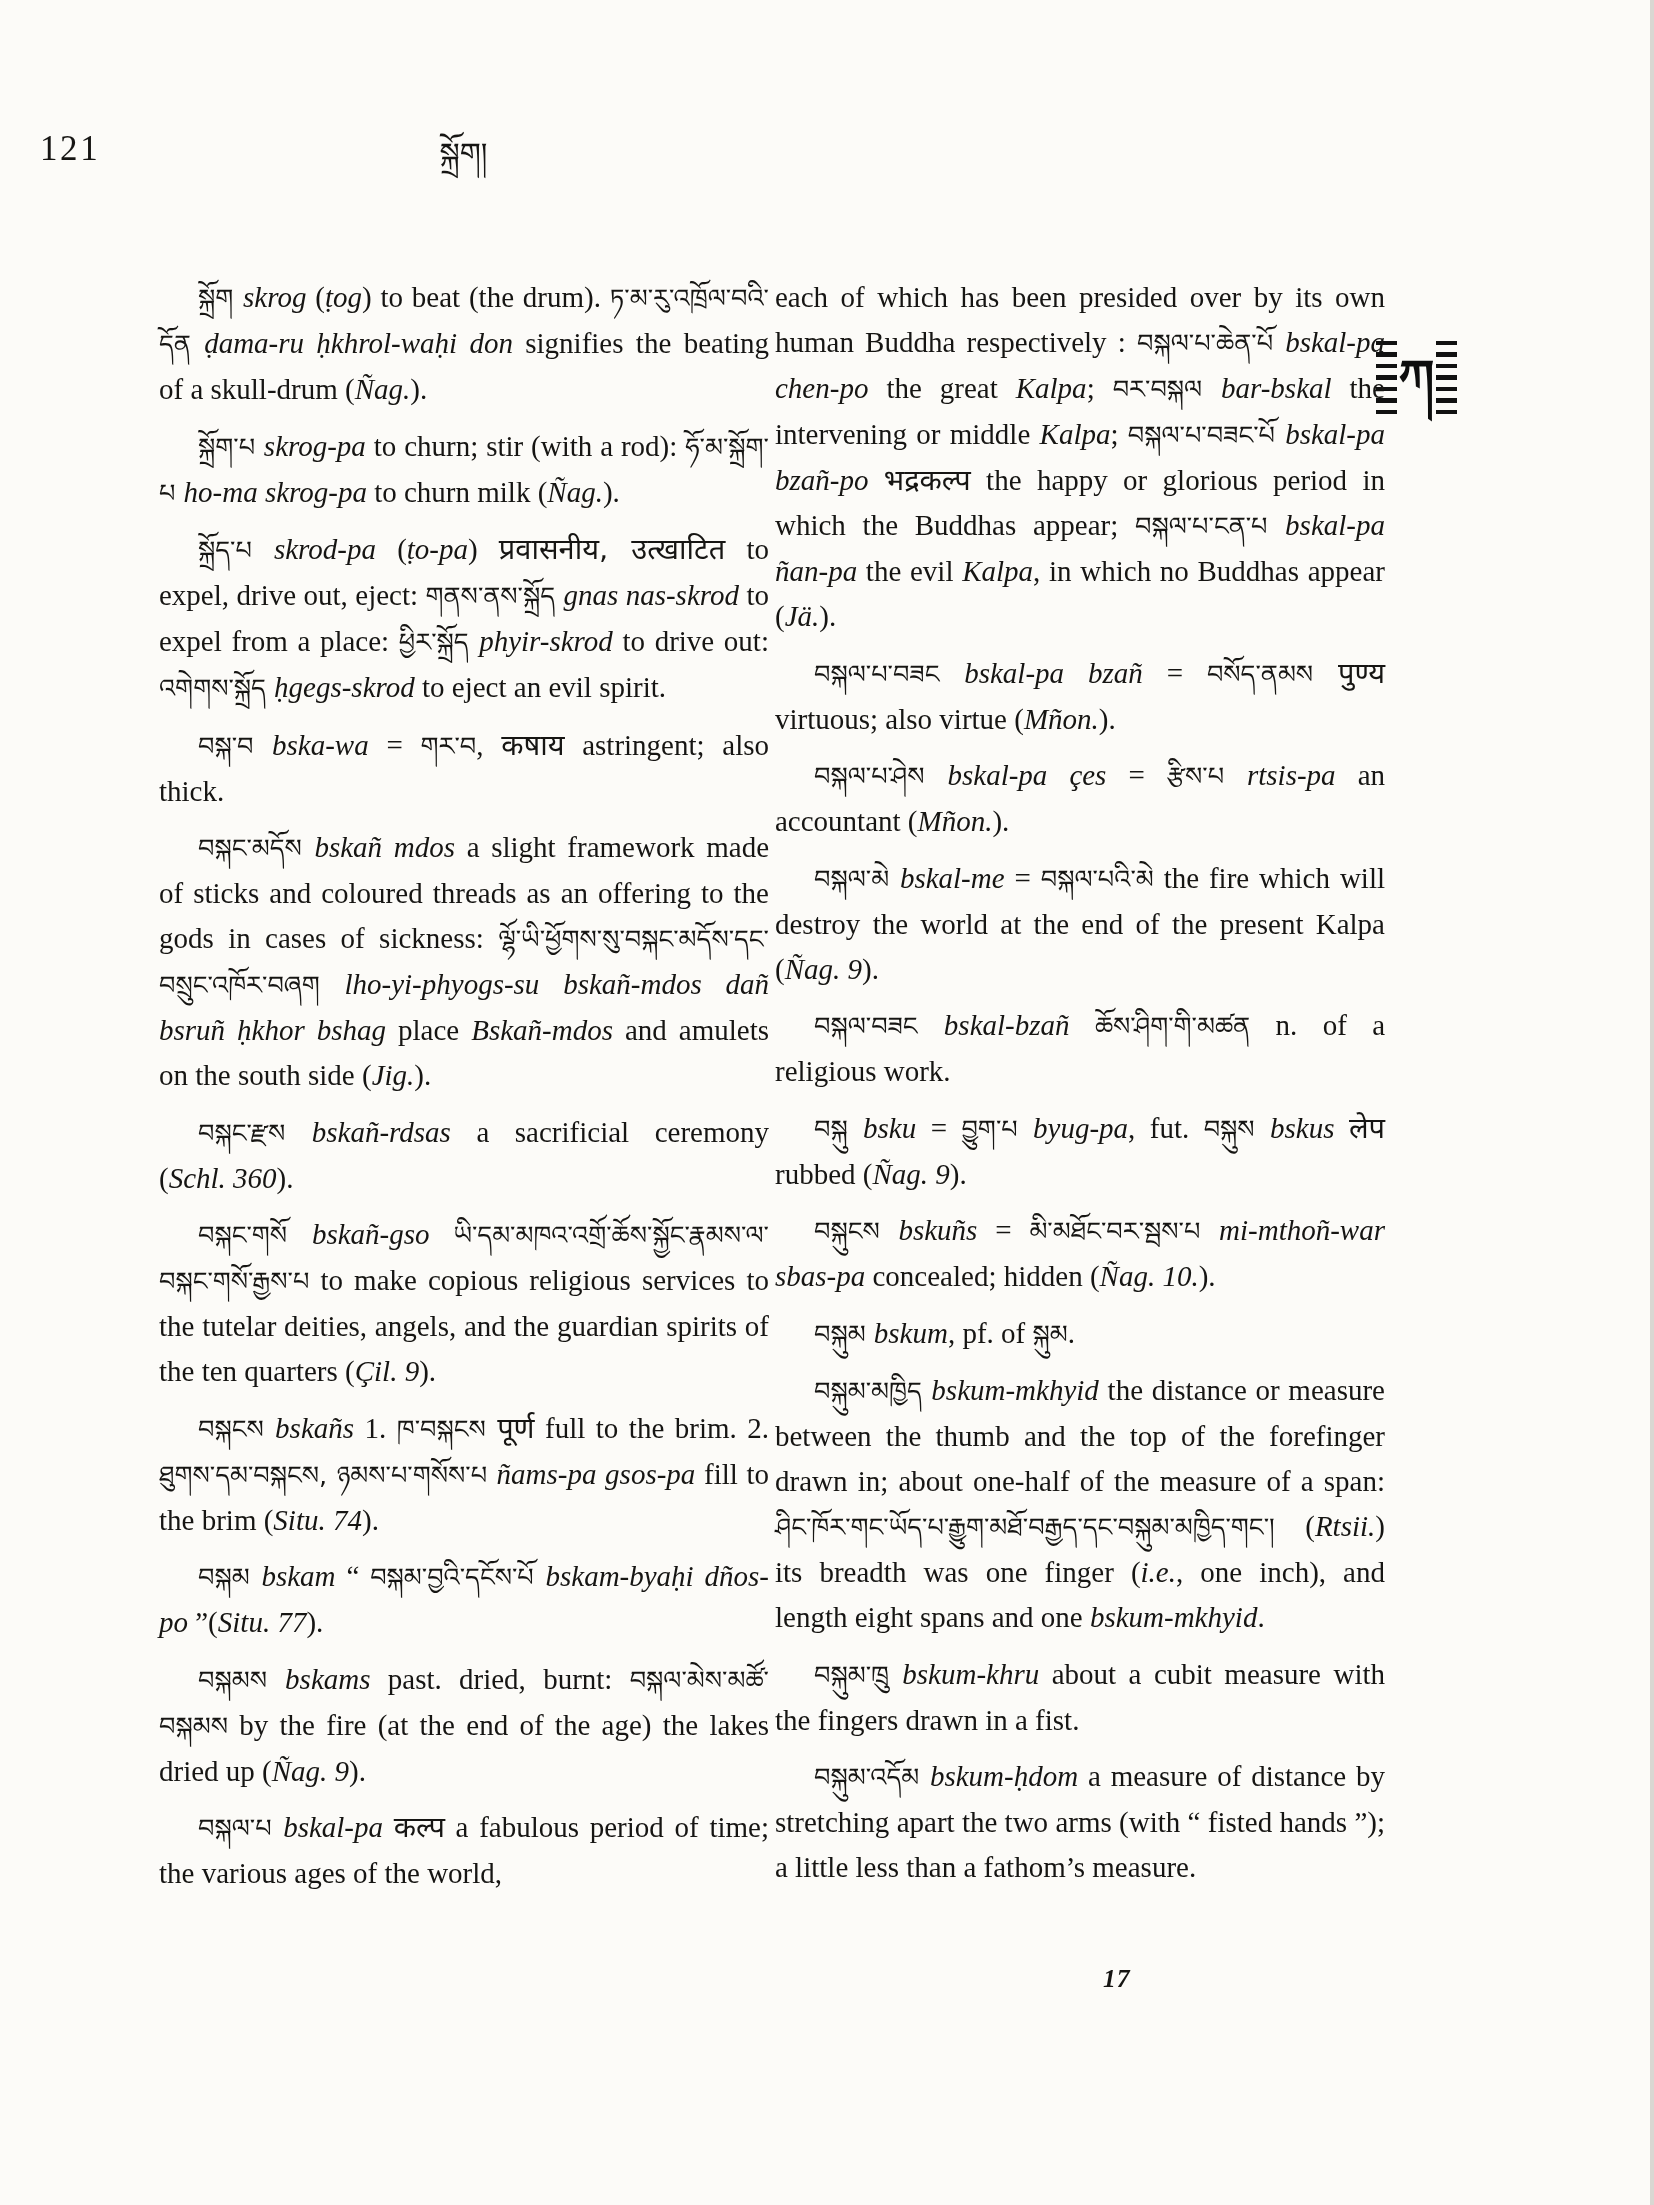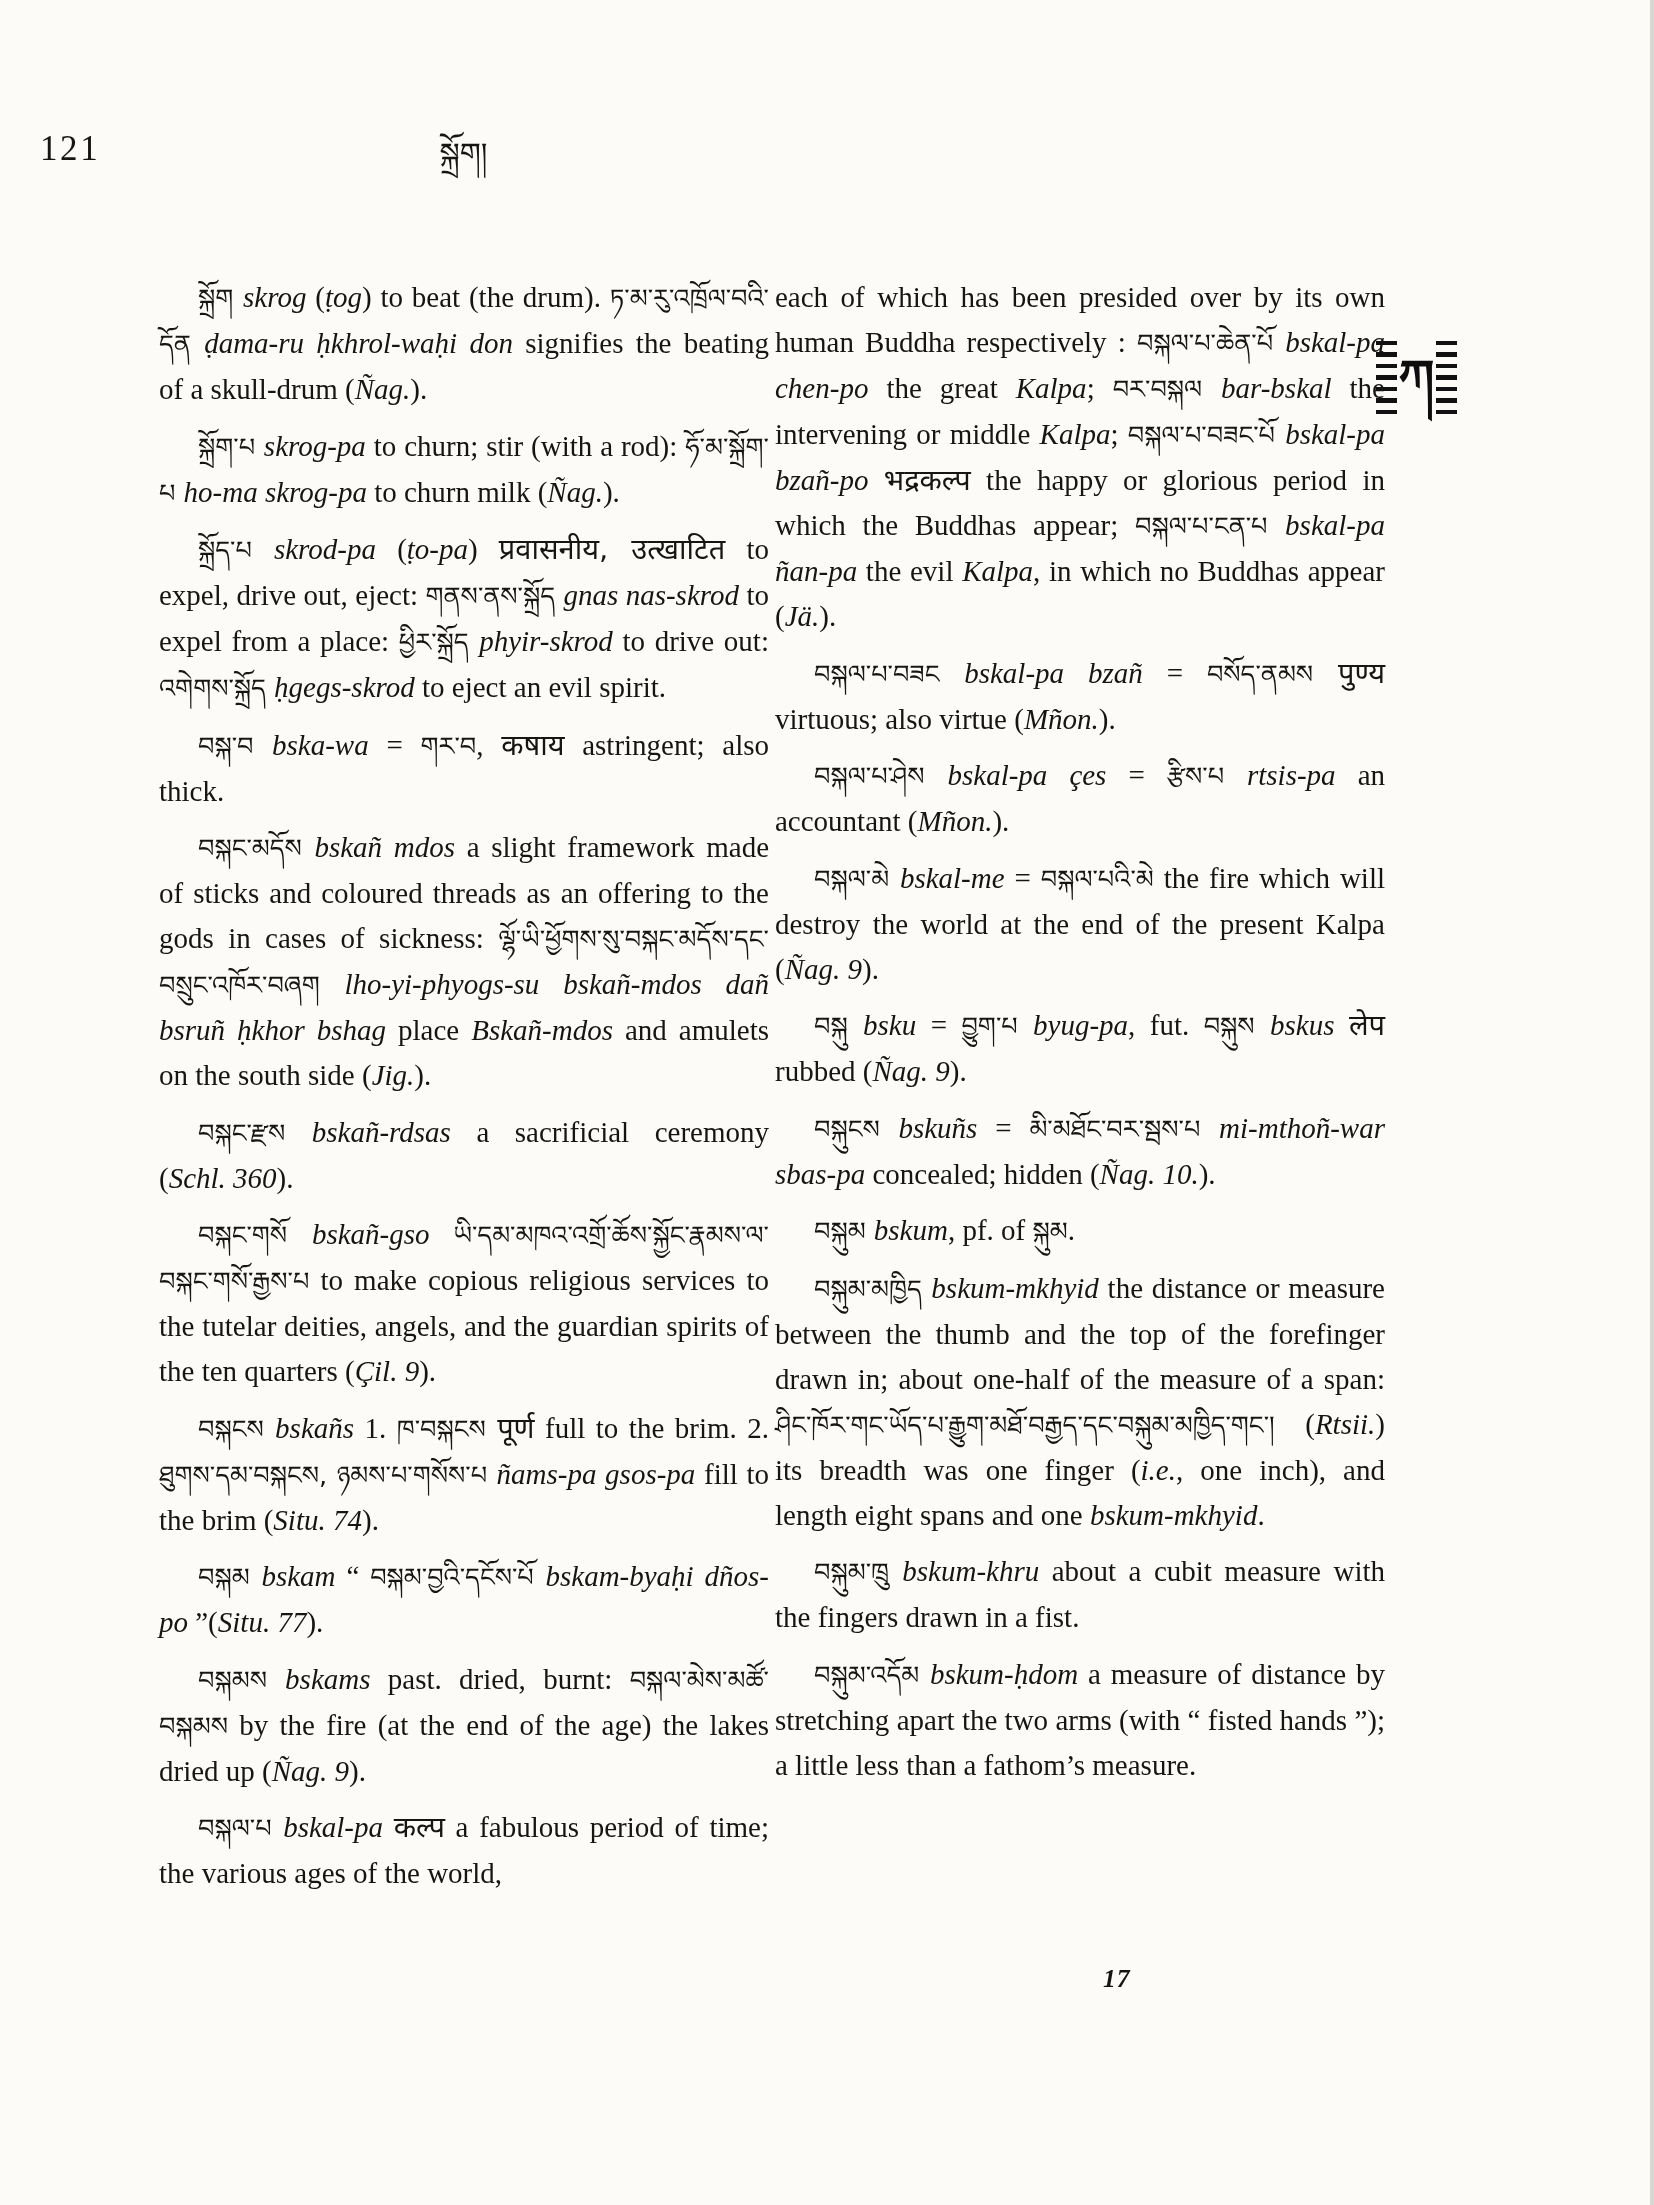--- a/index.html
+++ b/index.html
@@ -88,20 +88,21 @@
       <p class="entry"><span class="seg-t">བསྐམ </span><span class="seg-i">bskam</span><span class="seg-r"> “ </span><span class="seg-t">བསྐམ་བྱའི་དངོས་པོ </span><span class="seg-i">bskam-byaḥi dños-po</span><span class="seg-r"> ”(</span><span class="seg-i">Situ. 77</span><span class="seg-r">).</span></p>
       <p class="entry"><span class="seg-t">བསྐམས </span><span class="seg-i">bskams</span><span class="seg-r"> past. dried, burnt: </span><span class="seg-t">བསྐལ་མེས་མཚོ་བསྐམས</span><span class="seg-r"> by the fire (at the end of the age) the lakes dried up (</span><span class="seg-i">Ñag. 9</span><span class="seg-r">).</span></p>
       <p class="entry"><span class="seg-t">བསྐལ་པ </span><span class="seg-i">bskal-pa</span><span class="seg-r"> </span><span class="seg-d">कल्प</span><span class="seg-r"> a fabulous period of time; the various ages of the world,</span></p>
     </div>
 
   <div id="right-column" class="column">
       <p class="entry noindent"><span class="seg-r">each of which has been presided over by its own human Buddha respectively : </span><span class="seg-t">བསྐལ་པ་ཆེན་པོ </span><span class="seg-i">bskal-pa chen-po</span><span class="seg-r"> the great </span><span class="seg-i">Kalpa</span><span class="seg-r">; </span><span class="seg-t">བར་བསྐལ </span><span class="seg-i">bar-bskal</span><span class="seg-r"> the intervening or middle </span><span class="seg-i">Kalpa</span><span class="seg-r">; </span><span class="seg-t">བསྐལ་པ་བཟང་པོ </span><span class="seg-i">bskal-pa bzañ-po</span><span class="seg-r"> </span><span class="seg-d">भद्रकल्प</span><span class="seg-r"> the happy or glorious period in which the Buddhas appear; </span><span class="seg-t">བསྐལ་པ་ངན་པ </span><span class="seg-i">bskal-pa ñan-pa</span><span class="seg-r"> the evil </span><span class="seg-i">Kalpa</span><span class="seg-r">, in which no Buddhas appear (</span><span class="seg-i">Jä.</span><span class="seg-r">).</span></p>
       <p class="entry"><span class="seg-t">བསྐལ་པ་བཟང </span><span class="seg-i">bskal-pa bzañ</span><span class="seg-r"> = </span><span class="seg-t">བསོད་ནམས </span><span class="seg-d">पुण्य</span><span class="seg-r"> virtuous; also virtue (</span><span class="seg-i">Mñon.</span><span class="seg-r">).</span></p>
       <p class="entry"><span class="seg-t">བསྐལ་པ་ཤེས </span><span class="seg-i">bskal-pa çes</span><span class="seg-r"> = </span><span class="seg-t">རྩིས་པ </span><span class="seg-i">rtsis-pa</span><span class="seg-r"> an accountant (</span><span class="seg-i">Mñon.</span><span class="seg-r">).</span></p>
       <p class="entry"><span class="seg-t">བསྐལ་མེ </span><span class="seg-i">bskal-me</span><span class="seg-r"> = </span><span class="seg-t">བསྐལ་པའི་མེ</span><span class="seg-r"> the fire which will destroy the world at the end of the present Kalpa (</span><span class="seg-i">Ñag. 9</span><span class="seg-r">).</span></p>
+      <p class="entry"><span class="seg-t">བསྐལ་བཟང </span><span class="seg-i">bskal-bzañ</span><span class="seg-r"> </span><span class="seg-t">ཆོས་ཤིག་གི་མཚན</span><span class="seg-r"> n. of a religious work.</span></p>
       <p class="entry"><span class="seg-t">བསྐུ </span><span class="seg-i">bsku</span><span class="seg-r"> = </span><span class="seg-t">བྱུག་པ </span><span class="seg-i">byug-pa</span><span class="seg-r">, fut. </span><span class="seg-t">བསྐུས </span><span class="seg-i">bskus</span><span class="seg-r"> </span><span class="seg-d">लेप</span><span class="seg-r"> rubbed (</span><span class="seg-i">Ñag. 9</span><span class="seg-r">).</span></p>
       <p class="entry"><span class="seg-t">བསྐུངས </span><span class="seg-i">bskuñs</span><span class="seg-r"> = </span><span class="seg-t">མི་མཐོང་བར་སྦས་པ </span><span class="seg-i">mi-mthoñ-war sbas-pa</span><span class="seg-r"> concealed; hidden (</span><span class="seg-i">Ñag. 10.</span><span class="seg-r">).</span></p>
       <p class="entry"><span class="seg-t">བསྐུམ </span><span class="seg-i">bskum</span><span class="seg-r">, pf. of </span><span class="seg-t">སྐུམ</span><span class="seg-r">.</span></p>
       <p class="entry"><span class="seg-t">བསྐུམ་མཁྱིད </span><span class="seg-i">bskum-mkhyid</span><span class="seg-r"> the distance or measure between the thumb and the top of the forefinger drawn in; about one-half of the measure of a span: </span><span class="seg-t">ཤིང་ཁོར་གང་ཡོད་པ་རྒྱུག་མཐོ་བརྒྱད་དང་བསྐུམ་མཁྱིད་གང་། </span><span class="seg-r">(</span><span class="seg-i">Rtsii.</span><span class="seg-r">) its breadth was one finger (</span><span class="seg-i">i.e.</span><span class="seg-r">, one inch), and length eight spans and one </span><span class="seg-i">bskum-mkhyid</span><span class="seg-r">.</span></p>
       <p class="entry"><span class="seg-t">བསྐུམ་ཁྲུ </span><span class="seg-i">bskum-khru</span><span class="seg-r"> about a cubit measure with the fingers drawn in a fist.</span></p>
       <p class="entry"><span class="seg-t">བསྐུམ་འདོམ </span><span class="seg-i">bskum-ḥdom</span><span class="seg-r"> a measure of distance by stretching apart the two arms (with “ fisted hands ”); a little less than a fathom’s measure.</span></p>
     </div>
 
   <div id="signature">17</div>
 

